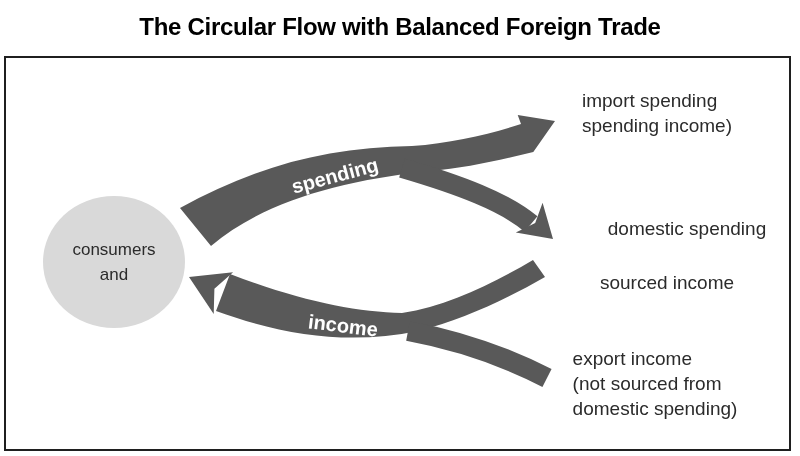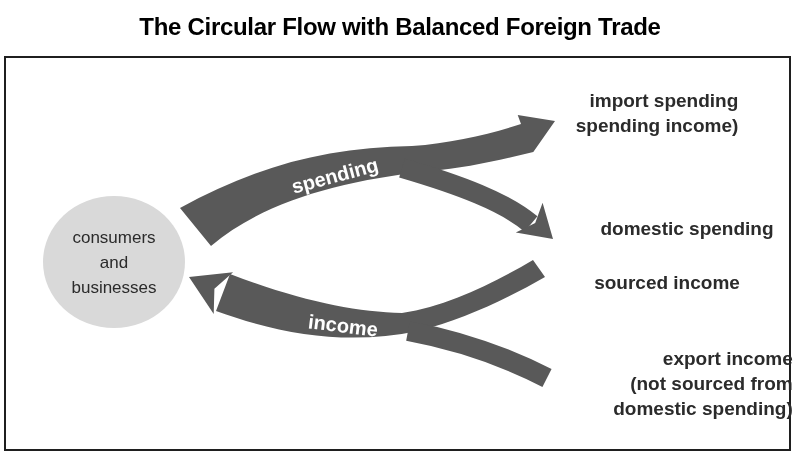--- a/index.html
+++ b/index.html
@@ -30,27 +30,27 @@
     text-align:center;font-size:17px;line-height:25px;color:var(--label-text);
     white-space:nowrap;
   }
   .flow-word{
     position:absolute;color:var(--flow-label-text);font-size:20px;font-weight:600;
     white-space:nowrap;
   }
   .flow-word.spending{left:335px;top:176px;transform:translate(-50%,-50%) rotate(-15deg);}
   .flow-word.income{left:343px;top:326px;transform:translate(-50%,-50%) rotate(7deg);}
   .side-label{
-    position:absolute;transform:translate(-50%,-50%);text-align:right;
-    font-size:19px;line-height:25px;color:var(--label-text);white-space:nowrap;font-weight:bold;
+    position:absolute;transform:translate(-50%,-50%);text-align:left;
+    font-size:19px;line-height:25px;color:var(--label-text);white-space:nowrap;
   }
   .side-label.import{left:657px;top:113px;}
   .side-label.dom-spending{left:687px;top:228px;}
   .side-label.dom-income{left:667px;top:282px;}
-  .side-label.export{left:655px;top:383px;margin-left:48px;}
+  .side-label.export{left:655px;top:383px;}
   .line{display:block;}
 </style>
 </head>
 <body>
 
 <div class="stage">
 
   <div class="title">The Circular Flow with Balanced Foreign Trade</div>
 
   <div class="frame"></div>
@@ -81,21 +81,20 @@
              Z"></path>
 
     <path style="fill:var(--arrow)" d="M 189,277 L 233.1,272.3 L 214.4,288.8 L 213.7,313.9 Z"></path>
 
     <path style="stroke:var(--arrow);fill:none" stroke-width="20" stroke-linecap="butt" d="M 408,331 C 462,341 508,358 547,378"></path>
   </svg>
 
   <div class="hub-text">
     <span class="line">consumers</span>
     <span class="line">and</span>
-    <span class="line">businesses</span>
   </div>
 
   <span class="flow-word spending">spending</span>
   <span class="flow-word income">income</span>
 
   <div class="side-label import">
     <span class="line">import spending</span>
     <span class="line">spending income)</span>
   </div>
 

